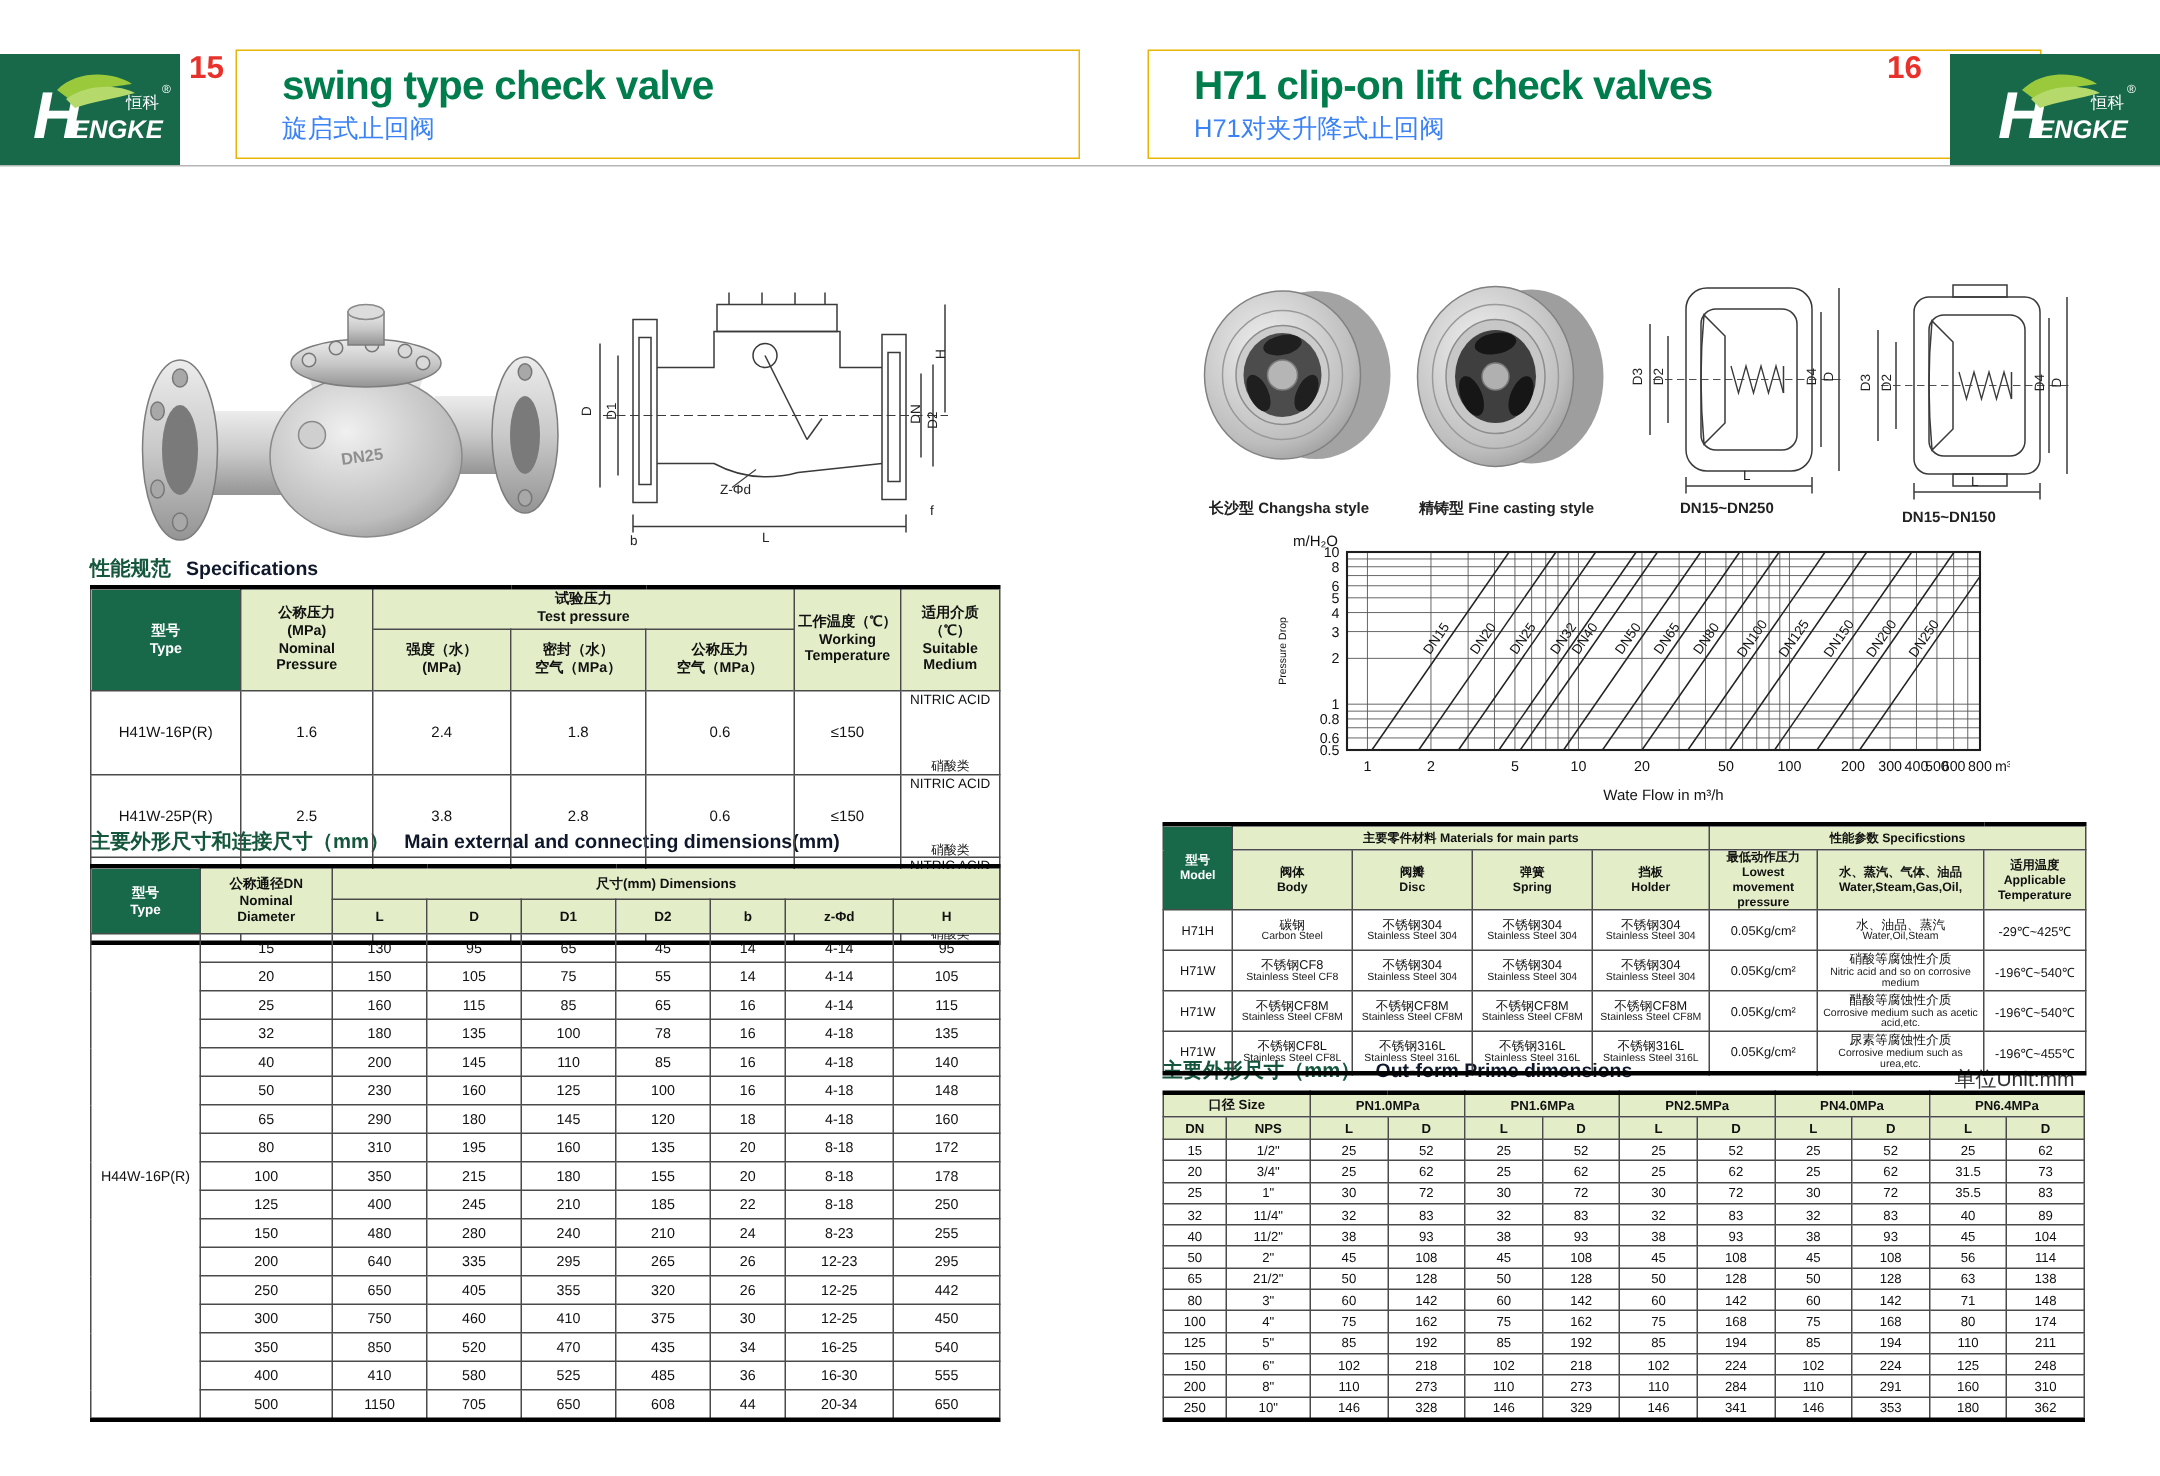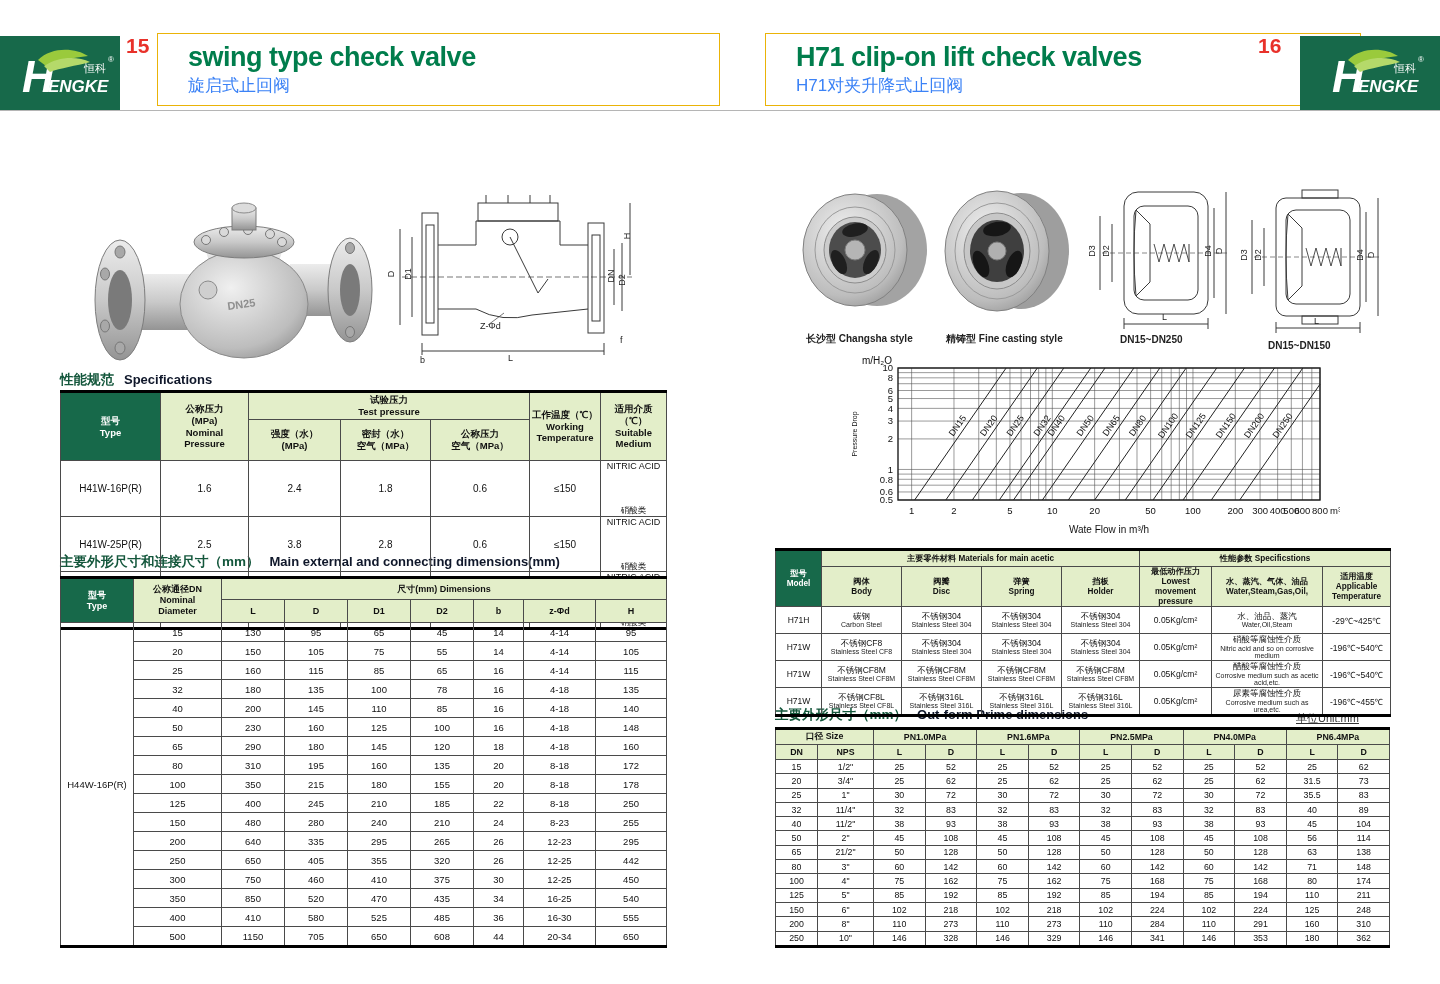--- a/index.html
+++ b/index.html
@@ -17,21 +17,21 @@
   .sub-title{font-size:17px;color:#3b82f6;margin-top:1px;}
   .header-rule{position:absolute;top:110px;left:0;width:1440px;height:1px;background:#b5b5b5;}
 
   
   .sec{position:absolute;font-weight:bold;white-space:nowrap;}
   .sec .cn{font-size:13.5px;color:#14573c;margin-right:10px;}
   .sec .en{font-size:13px;color:#0f172a;}
   #sec-spec{left:60px;top:370px;}
   #sec-dims-l{left:60px;top:552px;}
   #sec-dims-r{left:775px;top:705px;}
-  .unit-note{position:absolute;left:1296px;top:711px;width:94px;text-align:left;font-size:11px;color:#333;text-decoration:underline;}
+  .unit-note{position:absolute;left:1296px;top:711px;width:94px;text-align:center;font-size:14px;color:#333;}
 
   
   table.tbl{border-collapse:collapse;table-layout:fixed;position:absolute;
     border-top:3px solid #000;border-bottom:3px solid #000;}
   .tbl th,.tbl td{border:1px solid #4a4a4a;text-align:center;vertical-align:middle;
     white-space:pre-line;padding:0 2px;overflow:hidden;color:#111;}
   .tbl thead th{background:#e3eec9;font-weight:bold;}
   .tbl th.dark{background:#17694a;color:#fff;}
   .tbl td .l1{display:block;line-height:1.15;}
   .tbl td .l2{display:block;line-height:1.1;}
@@ -674,21 +674,21 @@
         <col style="width:80px">
         <col style="width:78px">
         <col style="width:72px">
         <col style="width:111px">
         <col style="width:68px">
       </colgroup>
     <thead>
       <tr>
         <th rowspan="2" class="dark">型号
 Model</th>
-        <th colspan="4">主要零件材料 Materials for main acetic</th>
+        <th colspan="4">主要零件材料 Materials for main parts</th>
         <th colspan="3">性能参数 Specificstions</th>
       </tr>
       <tr>
         <th>阀体
 Body</th>
         <th>阀瓣
 Disc</th>
         <th>弹簧
 Spring</th>
         <th>挡板

